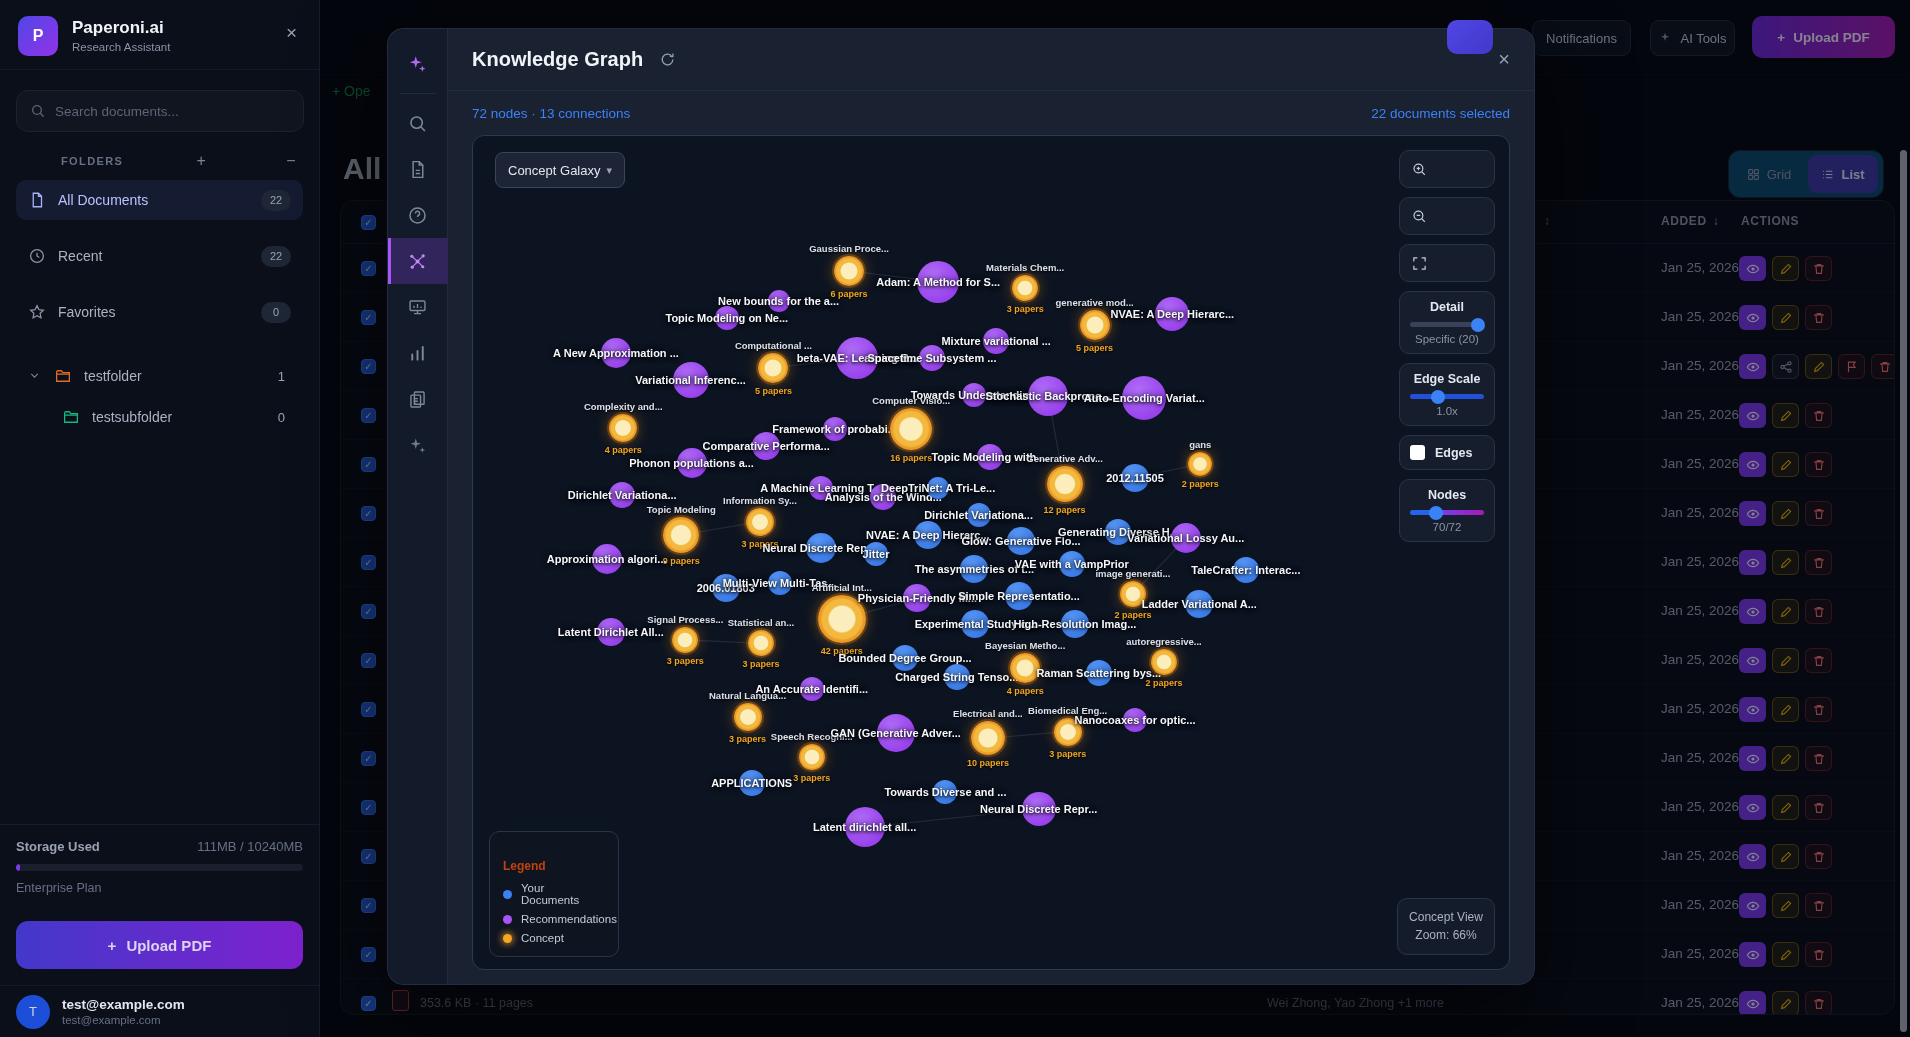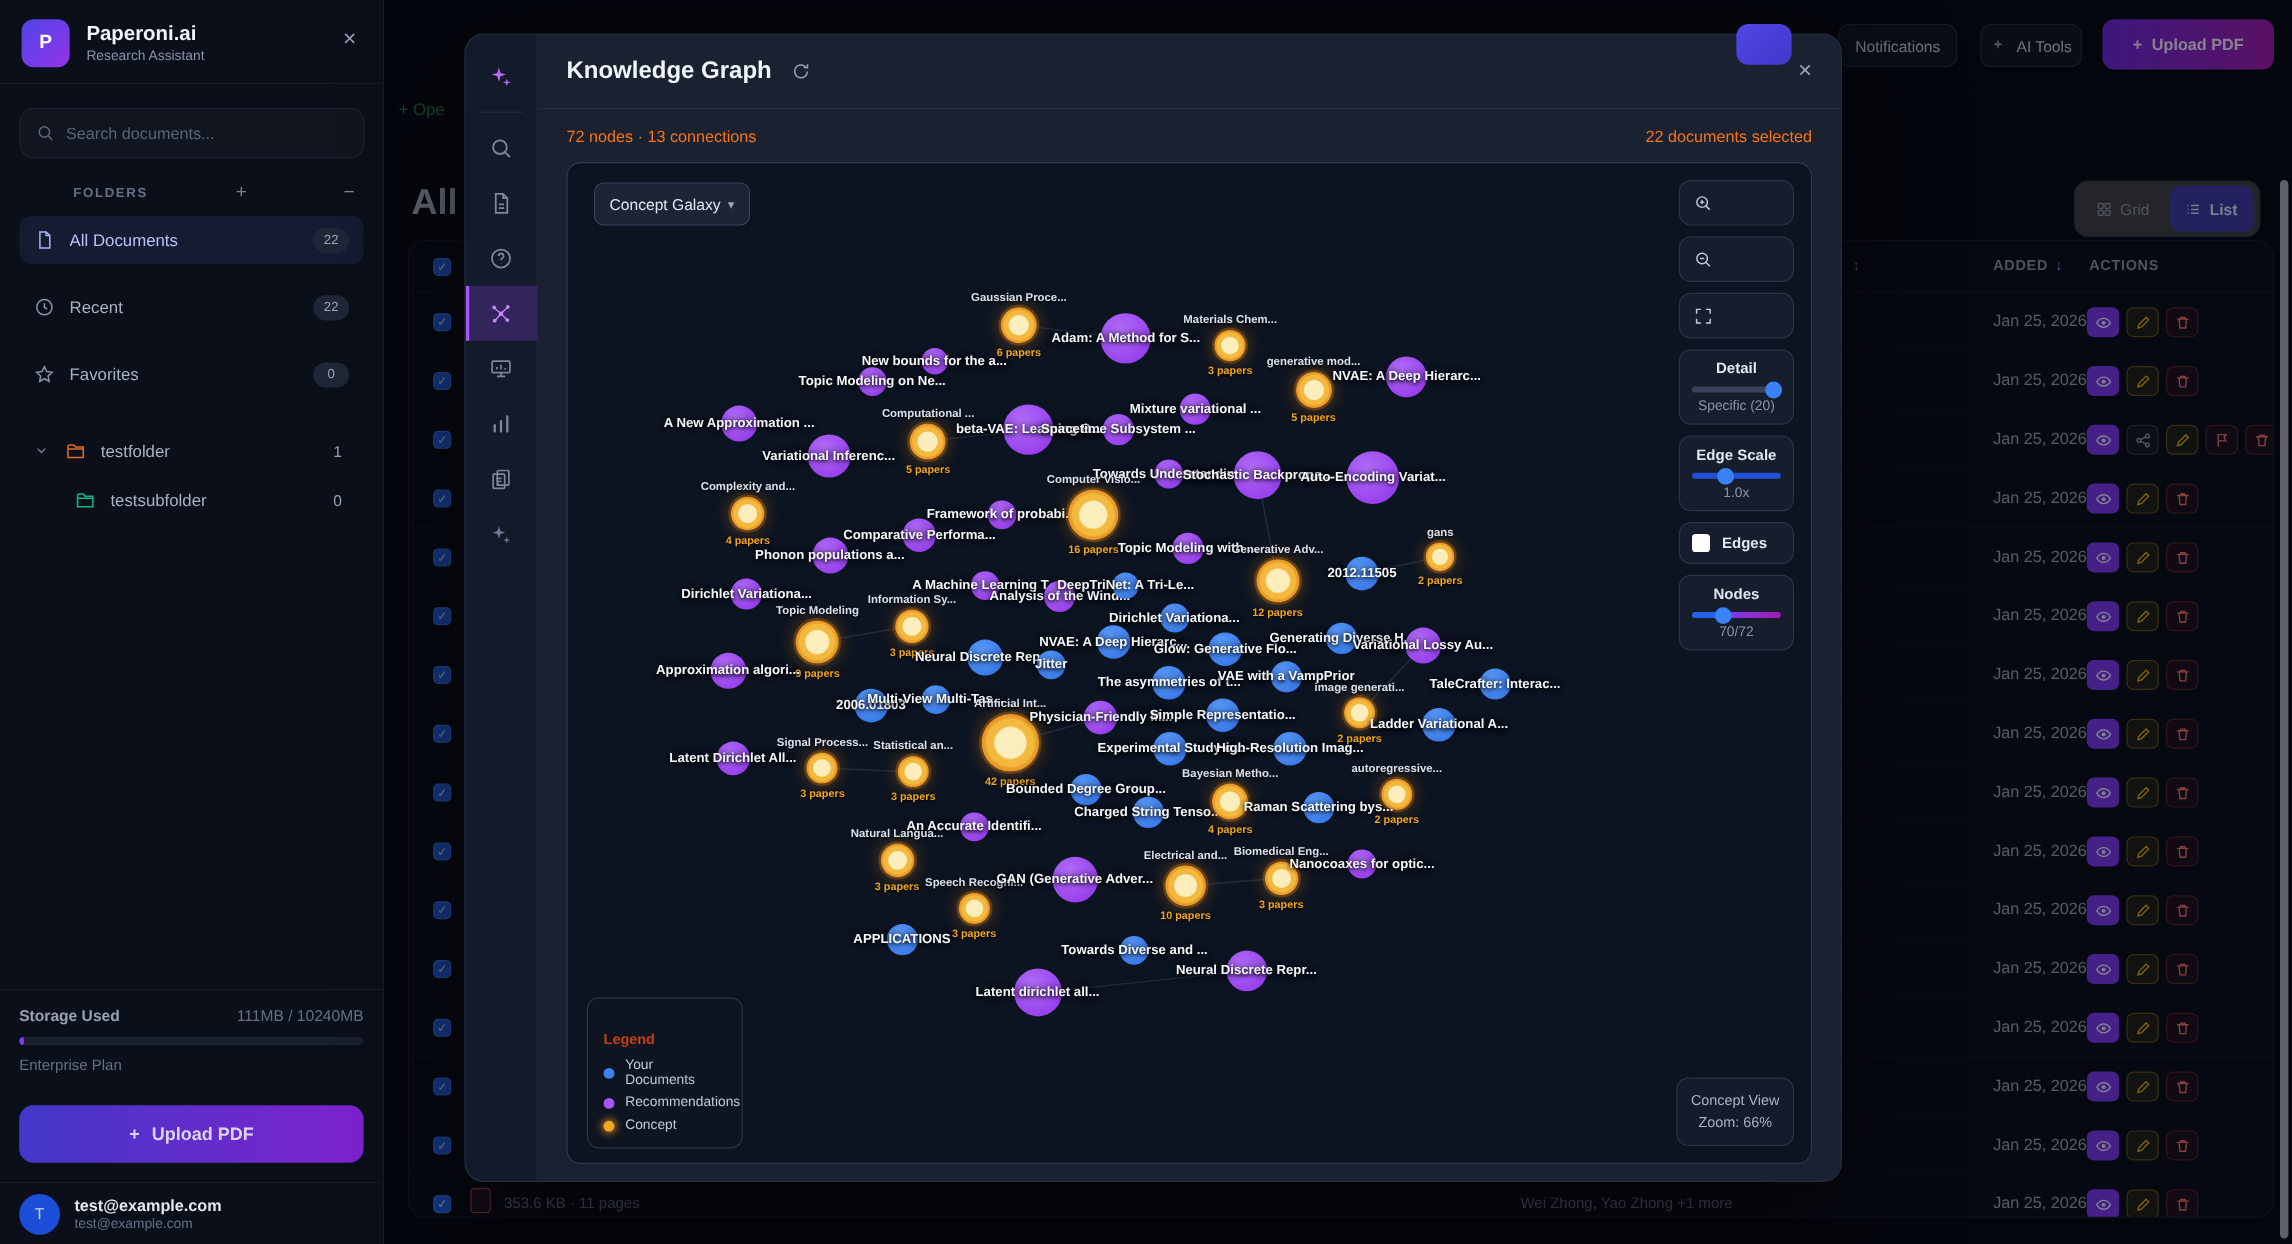--- a/index.html
+++ b/index.html
@@ -45,21 +45,21 @@
   
   .main{position:absolute;left:320px;top:0;right:0;bottom:0;background:#060910;}
   .topbar{position:absolute;left:0;top:0;right:0;height:75px;border-bottom:1px solid #11182455;}
   .tb-btn{position:absolute;height:36px;border-radius:9px;background:#0e1420;border:1px solid #222b3c;color:#c3ccda;font-size:13px;display:flex;align-items:center;justify-content:center;gap:8px;cursor:pointer;}
   .tb-notif{left:1212px;top:20px;width:99px;}
   .tb-ai{left:1330px;top:20px;width:85px;}
   .tb-upload{left:1432px;top:16px;width:143px;height:42px;border-radius:10px;background:linear-gradient(90deg,#6d28d9,#a21caf);border:none;color:#f3e8ff;font-weight:bold;font-size:13.5px;}
   .open-partial{position:absolute;left:12px;top:83px;font-size:14px;color:#15803d;}
   .page-heading{position:absolute;left:23px;top:152px;font-size:30px;font-weight:800;color:#aeb6c4;margin:0;}
   .doc-card{position:absolute;left:20px;top:200px;width:1555px;height:815px;background:#0a0e17;border:1px solid #161d2b;border-radius:14px;overflow:hidden;}
-  .view-toggle{position:absolute;left:1408px;top:150px;width:156px;height:48px;background:#404040;border:1px solid #1a2232;border-radius:12px;display:flex;align-items:center;padding:5px;gap:4px;}
+  .view-toggle{position:absolute;left:1408px;top:150px;width:156px;height:48px;background:#0c4a6e;border:1px solid #1a2232;border-radius:12px;display:flex;align-items:center;padding:5px;gap:4px;}
   .vt-btn{flex:1;height:38px;border-radius:9px;display:flex;align-items:center;justify-content:center;gap:7px;font-size:13px;color:#8b93a5;cursor:pointer;}
   .vt-btn.active{background:#3c37a2;color:#dde3f6;font-weight:bold;}
   .thead{position:relative;height:43px;border-bottom:1px solid #141b27;}
   .th-sort{position:absolute;left:1203px;top:13px;font-size:12px;color:#667085;}
   .th-added{position:absolute;left:1320px;top:13px;font-size:12px;font-weight:bold;letter-spacing:.6px;color:#8a93a5;}
   .th-added b{color:#818cf8;margin-left:6px;font-weight:normal;}
   .th-actions{position:absolute;left:1400px;top:13px;font-size:12px;font-weight:bold;letter-spacing:.6px;color:#8a93a5;}
   .chk{width:15px;height:15px;border-radius:4px;background:#2563eb;border:1px solid #3b82f6;color:#dbeafe;font-size:10px;display:flex;align-items:center;justify-content:center;cursor:pointer;}
   .thead .chk{position:absolute;left:20px;top:14px;}
   .trow{position:relative;height:49px;border-bottom:1px solid #10161f;}
@@ -86,21 +86,21 @@
   .rail-item svg{width:21px;height:21px;}
   .rail-item.first{color:#b069f5;}
   .rail-item.active{background:#31255c;box-shadow:inset 3px 0 0 #a855f7;color:#c887fa;}
   .rail-div{width:36px;border-top:1px solid #232c3f;margin:6px 0;}
   .mbody{flex:1;display:flex;flex-direction:column;min-width:0;}
   .mhead{height:62px;border-bottom:1px solid #242d40;display:flex;align-items:center;padding:0 24px;gap:16px;}
   .mtitle{font-size:20px;font-weight:bold;color:#f1f5f9;}
   .mrefresh{color:#94a3b8;cursor:pointer;}
   .mrefresh svg{width:17px;height:17px;}
   .mclose{margin-left:auto;color:#94a3b8;font-size:20px;cursor:pointer;}
-  .mstats{height:44px;display:flex;align-items:center;padding:0 24px;font-size:13.5px;color:#f97316;}
+  .mstats{height:44px;display:flex;align-items:center;padding:0 24px;font-size:13.5px;color:#3b82f6;}
   .msel{margin-left:auto;}
   .gcanvas{position:relative;margin:0 24px 14px;flex:1;background:#0d1421;border:1px solid #2b3952;border-radius:12px;overflow:hidden;}
   .gselect{position:absolute;left:22px;top:16px;width:130px;height:36px;background:#1c2435;border:1px solid #39455c;border-radius:8px;display:flex;align-items:center;padding:0 12px;font-size:13px;color:#e2e8f0;z-index:6;cursor:pointer;}
   .gselect i{margin-left:auto;font-style:normal;color:#9aa3b5;font-size:11px;}
   .controls{position:absolute;right:14px;top:14px;width:96px;display:flex;flex-direction:column;gap:9px;z-index:6;}
   .cbtn{height:38px;background:#161d2c;border:1px solid #2b3447;border-radius:10px;display:flex;align-items:center;padding:0 11px;color:#c3ccda;cursor:pointer;}
   .cbtn svg{width:17px;height:17px;}
   .cpanel{background:#161d2c;border:1px solid #2b3447;border-radius:10px;padding:8px 10px;text-align:center;}
   .cp-title{font-size:12.5px;font-weight:bold;color:#e2e8f0;}
   .cp-val{font-size:11.5px;color:#8b95a8;margin-top:6px;}

